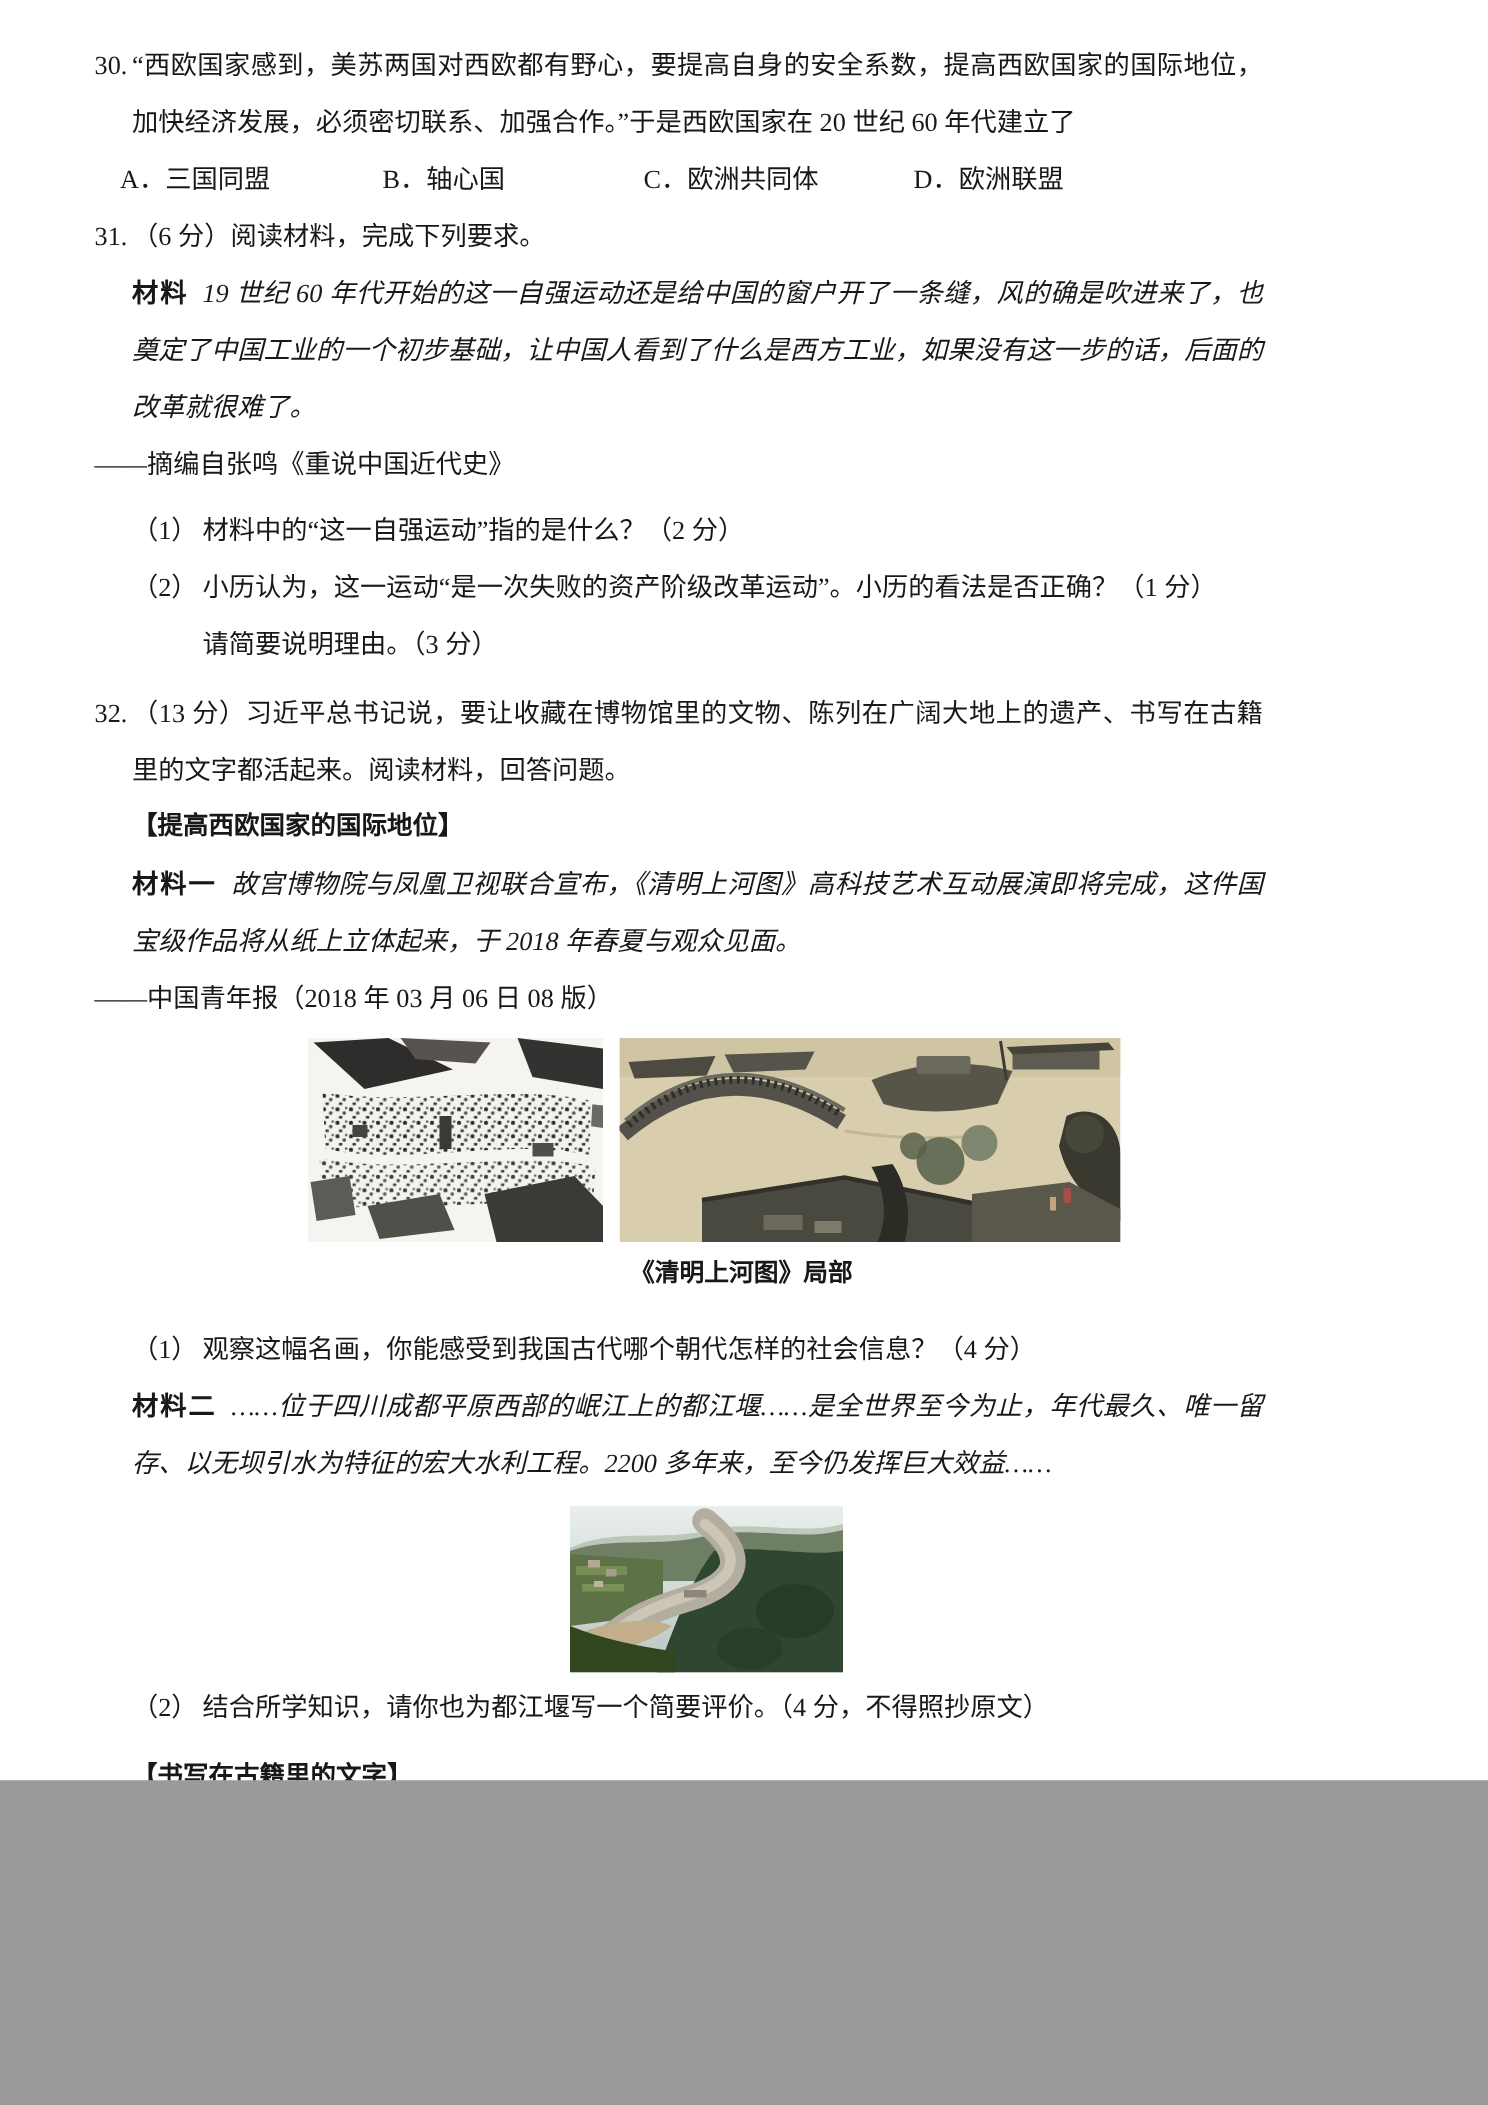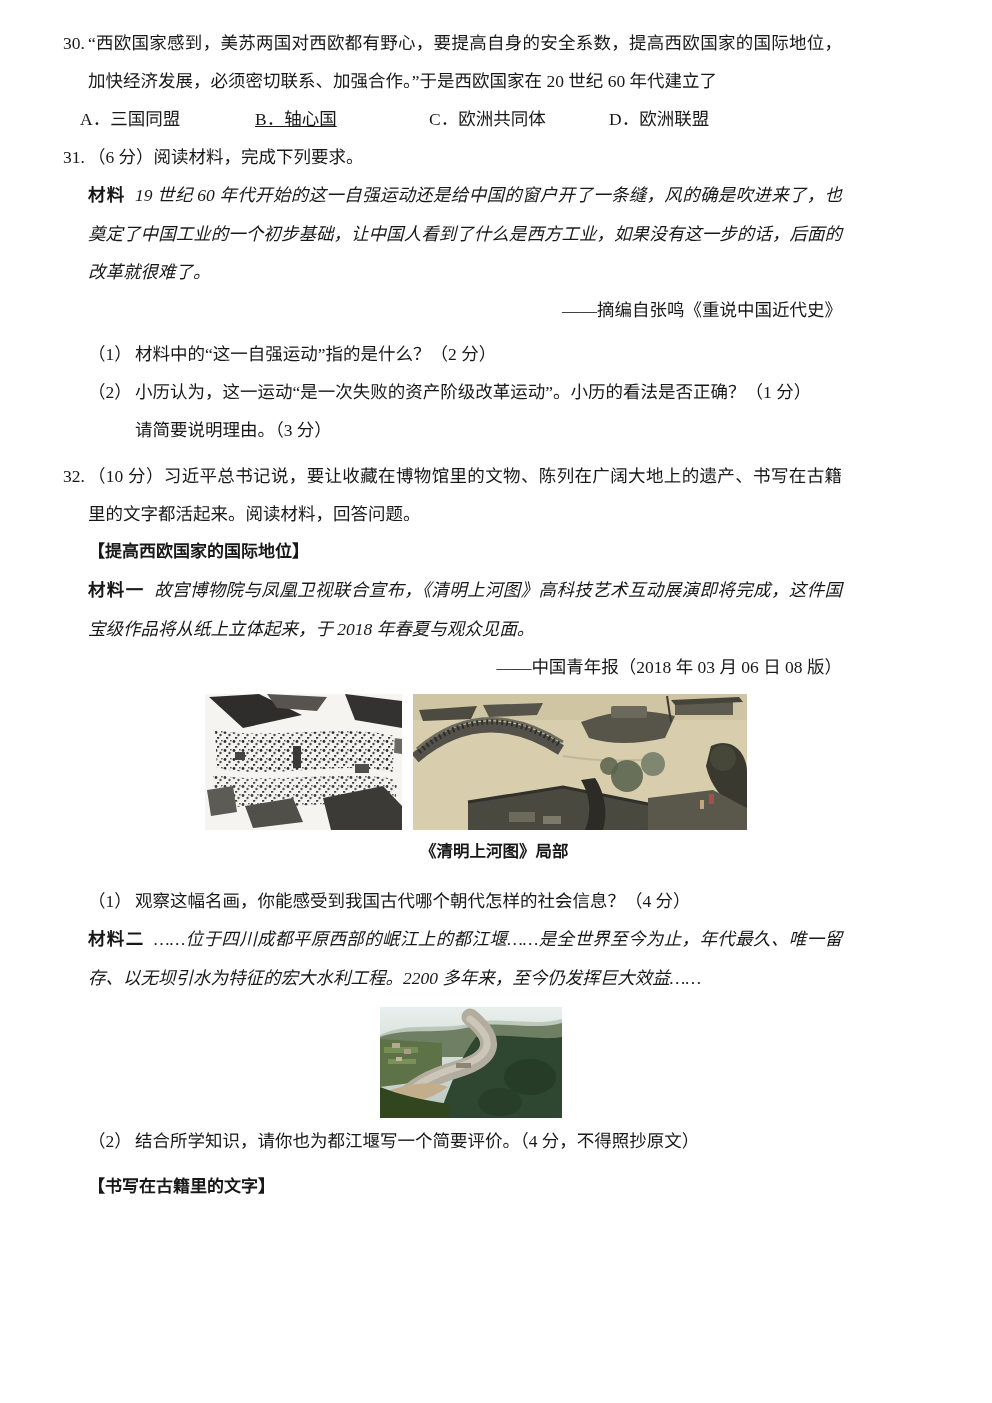--- a/index.html
+++ b/index.html
@@ -1,37 +1,37 @@
 <!DOCTYPE html>
 <html lang="zh-CN"><head>
 <meta charset="utf-8">
 <style>
   html,body { margin:0; padding:0; background:#9a9a9a; }
   .page {
-    width:992px; height:1403px; margin:0 auto; background:#ffffff;
+    width:992px; height:1187px; margin:0 auto; background:#ffffff;
     box-sizing:border-box; padding:24px 150px 0 63px;
     font-family:"Liberation Serif","DejaVu Serif",serif;
     color:#181818; font-size:17.5px; overflow:hidden; position:relative;
   }
   .q-row { display:flex; align-items:flex-start; }
   .q-num { flex:0 0 25px; line-height:38px; white-space:nowrap; }
   .q-body { flex:1; line-height:38px; text-align:justify; }
   .options { display:flex; padding-left:17px; line-height:38px; }
-  .opt-a { width:175px; } .opt-b { width:174px;text-decoration:underline; } .opt-c { width:180px; }
+  .opt-a { width:175px; } .opt-b { width:174px; } .opt-c { width:180px; }
   .section-title {
     text-align:center; font-size:36px; line-height:54px; margin:14px 0 12px;
     letter-spacing:1px; font-weight:400;
   }
   .material { padding-left:25px; line-height:38px; text-align:justify; margin-top:0; }
   .material .m-label {
-    font-family:Liberation Mono, monospace;
+    font-family:Liberation Serif, serif;
     font-weight:700; font-style:normal; letter-spacing:1px;
   }
   .material .m-text { font-style:italic; }
-  .attr { text-align:right; line-height:38px; }
+  .attr { text-align:left; line-height:38px; }
   .sub-q { display:flex; padding-left:25px; }
   .sub-marker { flex:0 0 47px; line-height:38px; white-space:nowrap; }
   .sub-text { flex:1; line-height:38px; text-align:justify; }
   .b-header {
     padding-left:25px; line-height:38px; font-size:17px; font-weight:700;
     font-family:"Liberation Sans","DejaVu Sans",sans-serif;
   }
   .fig-row { display:flex; align-items:flex-start; margin:8px 0 0 142px; gap:11px; }
   .fig-frame { display:block; }
   .fig-caption {
@@ -74,21 +74,21 @@
   <div class="sub-q">
     <div class="sub-marker">（2）</div>
     <div class="sub-text">
       <div>小历认为，这一运动“是一次失败的资产阶级改革运动”。小历的看法是否正确？（1 分）</div>
       <div>请简要说明理由。（3 分）</div>
     </div>
   </div>
 
   <div class="q-row" style="margin-top:8px;">
     <div class="q-num">32.</div>
-    <div class="q-body">（10 分）习近平总书记说，要让收藏在博物馆里的文物、陈列在广阔大地上的遗产、书写在古籍里的文字都活起来。阅读材料，回答问题。</div>
+    <div class="q-body">（13 分）习近平总书记说，要让收藏在博物馆里的文物、陈列在广阔大地上的遗产、书写在古籍里的文字都活起来。阅读材料，回答问题。</div>
   </div>
   <div class="b-header">【提高西欧国家的国际地位】</div>
   <div class="material">
     <span class="m-label">材料一</span>&nbsp;&nbsp;<span class="m-text">故宫博物院与凤凰卫视联合宣布，《清明上河图》高科技艺术互动展演即将完成，这件国宝级作品将从纸上立体起来，于 2018 年春夏与观众见面。</span>
   </div>
   <div class="attr">——中国青年报（2018 年 03 月 06 日 08 版）</div>
 
   <div class="fig-row">
     <span class="fig-frame">
       <svg width="197" height="136" viewBox="0 0 197 136" xmlns="http://www.w3.org/2000/svg">

